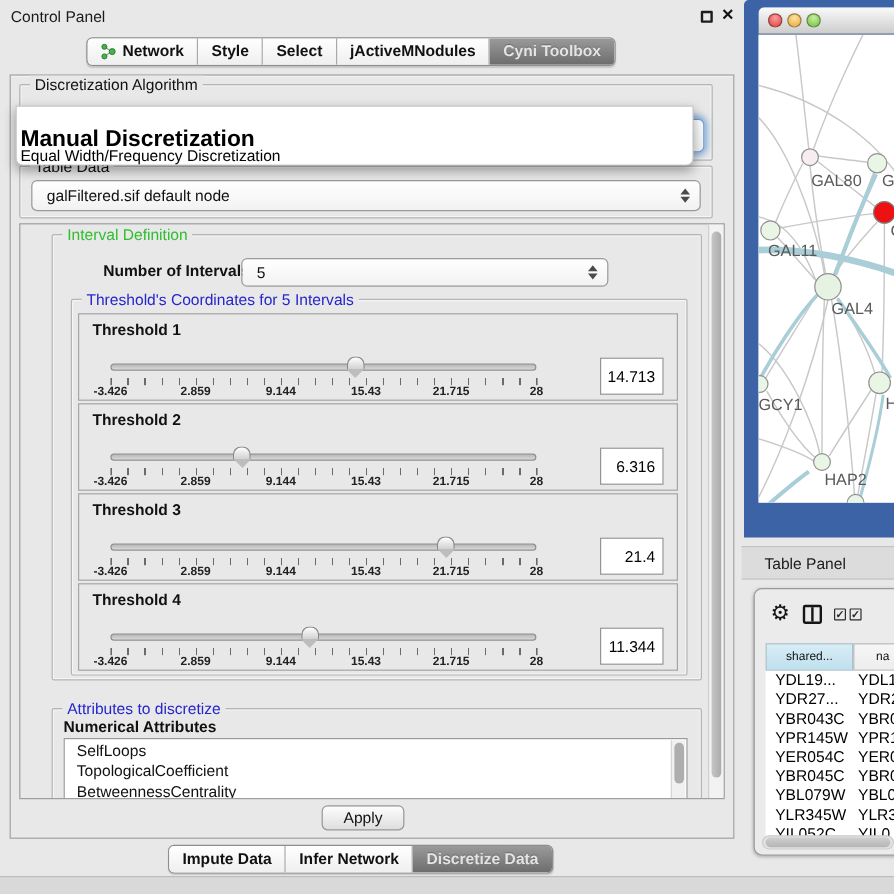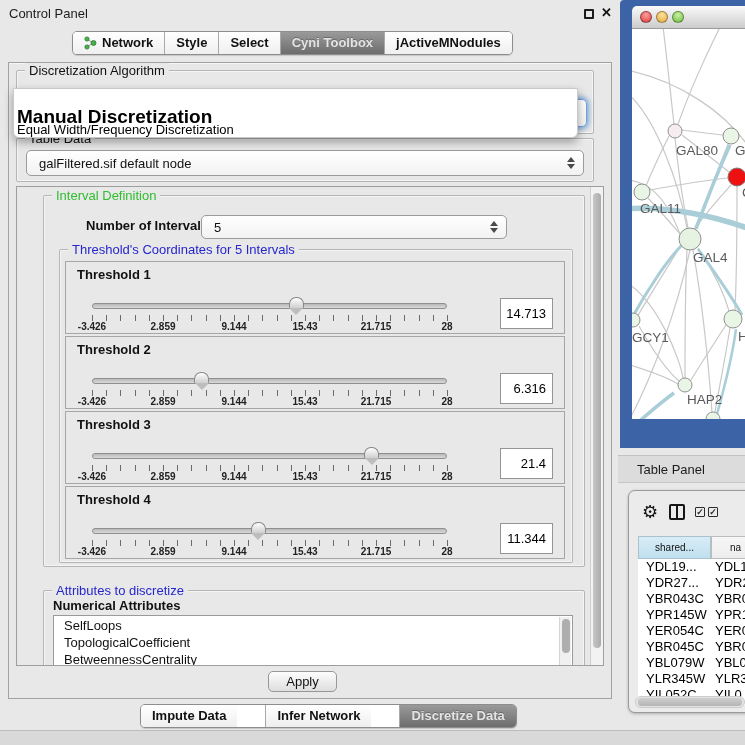--- a/index.html
+++ b/index.html
@@ -11,21 +11,21 @@
   .titlebar { position:absolute; left:0; top:0; width:618px; height:26px; }
   .titlebar .wtitle { position:absolute; left:9px; top:6px; font-size:13px; color:#1c1c1c; }
   .float-ic { position:absolute; left:584px; top:9px; width:10px; height:10px; border:2px solid #1c1c1c; border-radius:1px; }
   .close-ic { position:absolute; left:601px; top:5px; font-size:13px; font-weight:bold; color:#111; }
 
   .seg { display:inline-flex; border:1px solid #8d8d8d; border-radius:5px; overflow:hidden; background:#fff; box-shadow:0 1px 1px rgba(0,0,0,.15); }
   .seg .sg { padding:3px 11px 4px 11px; font-size:13px; font-weight:bold; color:#111; background:linear-gradient(#ffffff,#efefef); border-left:1px solid #a9a9a9; white-space:nowrap; display:flex; align-items:center; gap:5px; }
   .seg .sg:first-child { border-left:none; }
   .seg .sg.on { background:linear-gradient(#9a9a9a,#6d6d6d); color:#e4e4e4; text-shadow:0 -1px 0 rgba(0,0,0,.25); }
   #toptabs { position:absolute; left:72px; top:31px; }
-  #bottabs { position:absolute; left:140px; top:704px;gap:28px; }
+  #bottabs { position:absolute; left:140px; top:704px; }
 
   .main-panel { position:absolute; left:8px; top:62px; width:604px; height:637px; border:1px solid #a2a2a2; background:#e8e8e8; box-shadow:inset 0 1px 0 #f6f6f6; }
 
   .group { position:absolute; border:1px solid #b5b5b5; border-radius:2px; box-shadow:inset 0 0 0 1px rgba(255,255,255,.55); }
   .group > .glabel { position:absolute; top:-8px; left:8px; background:#e8e8e8; padding:0 4px; font-size:13px; color:#111; white-space:nowrap; }
   .glabel.green { color:#2fbe2f; }
   .glabel.blue  { color:#2626cc; }
 
   .combo { position:absolute; background:linear-gradient(#ffffff,#f2f2f2); border:1px solid #9b9b9b; border-radius:5px; font-size:13px; color:#111; }
   .combo .cval { position:absolute; left:12px; top:50%; transform:translateY(-50%); white-space:nowrap; }
@@ -126,25 +126,25 @@
         <circle cx="9.5" cy="7" r="2.5" fill="#46b24a" stroke="#2c7a30" stroke-width="0.8"></circle>
       </svg>
       <span>Network</span>
     </div>
     <div class="sg">
         <span>Style</span>
       </div>
     <div class="sg">
         <span>Select</span>
       </div>
+    <div class="sg">
+        <span>jActiveMNodules</span>
+      </div>
     <div class="sg on">
         <span>Cyni Toolbox</span>
-      </div>
-    <div class="sg">
-        <span>jActiveMNodules</span>
       </div>
   </div>
 
   <div class="main-panel"></div>
 
   <div class="group" style="left:16px; top:70px; width:578px; height:64px;">
     <span class="glabel">Discretization Algorithm</span>
   </div>
   <div class="combo algo-combo">
     <span class="updown">

